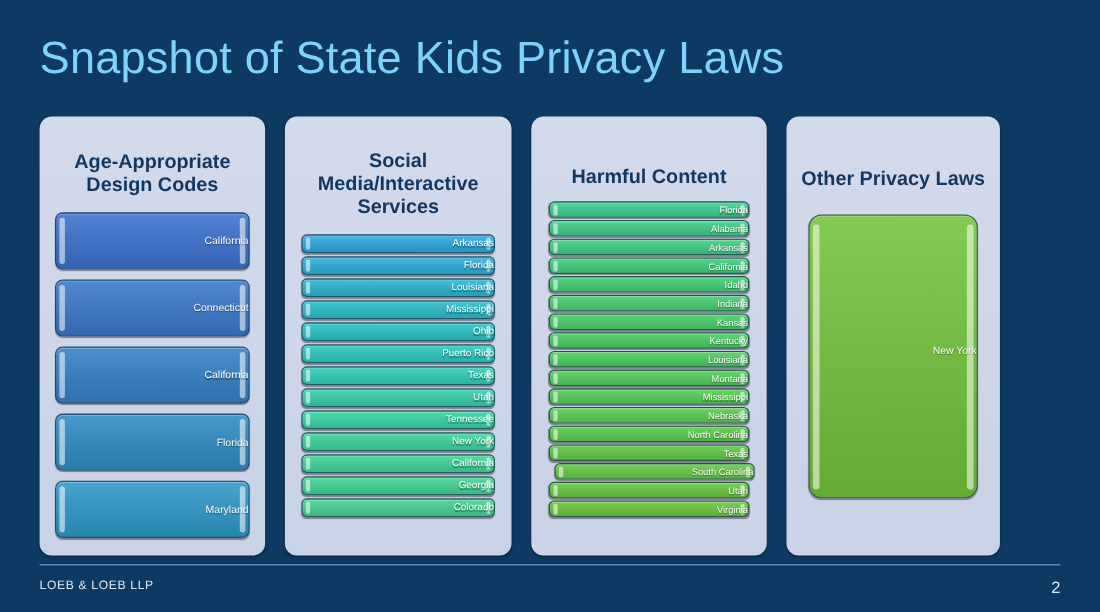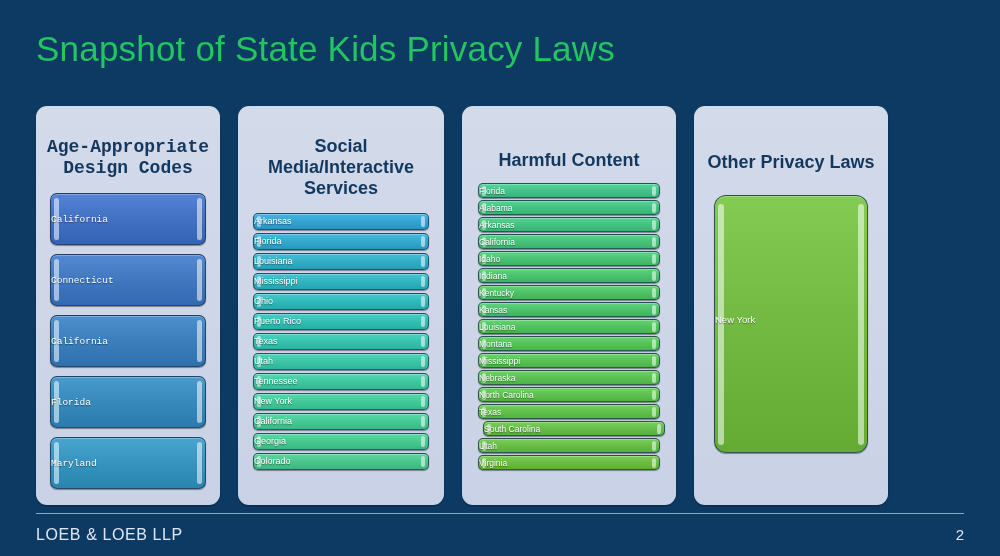--- a/index.html
+++ b/index.html
@@ -13,23 +13,23 @@
     background: #0d3a63;
     font-family: "Liberation Sans", sans-serif;
     position: relative;
   }
 
   
   .slide-title {
     position: absolute;
     left: 36px;
     top: 29px;
-    font-size: 35px;
+    font-size: 41px;
     font-weight: 400;
-    color: #22c55e;
+    color: #7dd3fc;
     letter-spacing: 0.2px;
     white-space: nowrap;
   }
 
   
   .columns {
     position: absolute;
     left: 36px;
     top: 106px;
     width: 928px;
@@ -41,21 +41,21 @@
   .panel {
     position: relative;
     background: linear-gradient(180deg, #d3daea 0%, #c9d2e6 100%);
     border-radius: 11px;
     box-shadow: 0 1px 2px rgba(0,0,0,0.35);
     display: flex;
     flex-direction: column;
     align-items: center;
     overflow: hidden;
   }
-  .panel.p1 { width: 184px; font-family: Liberation Mono, monospace; }
+  .panel.p1 { width: 205px; }
   .panel.p2 { width: 206px; }
   .panel.p3 { width: 214px; }
   .panel.p4 { width: 194px; }
 
   .panel-title {
     color: #12385f;
     font-weight: bold;
     text-align: center;
     line-height: 1.18;
     width: 92%;
@@ -80,21 +80,21 @@
 
   
   .chip {
     position: relative;
     width: 100%;
     box-sizing: border-box;
     border-radius: 6px;
     border: 1px solid rgba(26,50,74,0.75);
     display: flex;
     align-items: center;
-    justify-content: flex-start;
+    justify-content: flex-end;
     color: #ffffff;
     text-align: center;
     text-shadow: 0 1px 1px rgba(0,0,0,0.45);
     box-shadow: 0 1px 1px rgba(0,0,0,0.4),
                 inset 0 1px 0 rgba(255,255,255,0.28);
     overflow: hidden;
   }
   
   .chip::before, .chip::after {
     content: "";
@@ -139,21 +139,21 @@
     left: 36px;
     top: 513px;
     width: 928px;
     height: 1px;
     background: #7fa8c9;
   }
   .footer-firm {
     position: absolute;
     left: 36px;
     top: 526px;
-    font-size: 16px;
+    font-size: 11px;
     color: #dfe7f2;
     letter-spacing: 0.6px;
   }
   .footer-page {
     position: absolute;
     right: 36px;
     top: 526px;
     font-size: 15px;
     color: #dfe7f2;
   }
@@ -245,25 +245,25 @@
         </div>
       <div class="chip" style="background: linear-gradient(rgb(89, 212, 140) 0%, rgb(73, 196, 124) 45%, rgb(57, 180, 108) 100%);">
           <span class="chip-label">California</span>
         </div>
       <div class="chip" style="background: linear-gradient(rgb(91, 212, 134) 0%, rgb(75, 196, 118) 45%, rgb(59, 180, 102) 100%);">
           <span class="chip-label">Idaho</span>
         </div>
       <div class="chip" style="background: linear-gradient(rgb(93, 212, 129) 0%, rgb(77, 196, 113) 45%, rgb(61, 180, 97) 100%);">
           <span class="chip-label">Indiana</span>
         </div>
+      <div class="chip" style="background: linear-gradient(rgb(95, 212, 124) 0%, rgb(79, 196, 108) 45%, rgb(63, 180, 92) 100%);">
+          <span class="chip-label">Kansas</span>
+        </div>
       <div class="chip" style="background: linear-gradient(rgb(97, 212, 119) 0%, rgb(81, 196, 103) 45%, rgb(65, 180, 87) 100%);">
           <span class="chip-label">Kentucky</span>
-        </div>
-      <div class="chip" style="background: linear-gradient(rgb(95, 212, 124) 0%, rgb(79, 196, 108) 45%, rgb(63, 180, 92) 100%);">
-          <span class="chip-label">Kansas</span>
         </div>
       <div class="chip" style="background: linear-gradient(rgb(100, 212, 114) 0%, rgb(84, 196, 98) 45%, rgb(68, 180, 82) 100%);">
           <span class="chip-label">Louisiana</span>
         </div>
       <div class="chip" style="background: linear-gradient(rgb(103, 212, 109) 0%, rgb(87, 196, 93) 45%, rgb(71, 180, 77) 100%);">
           <span class="chip-label">Montana</span>
         </div>
       <div class="chip" style="background: linear-gradient(rgb(106, 212, 105) 0%, rgb(90, 196, 89) 45%, rgb(74, 180, 73) 100%);">
           <span class="chip-label">Mississippi</span>
         </div>

